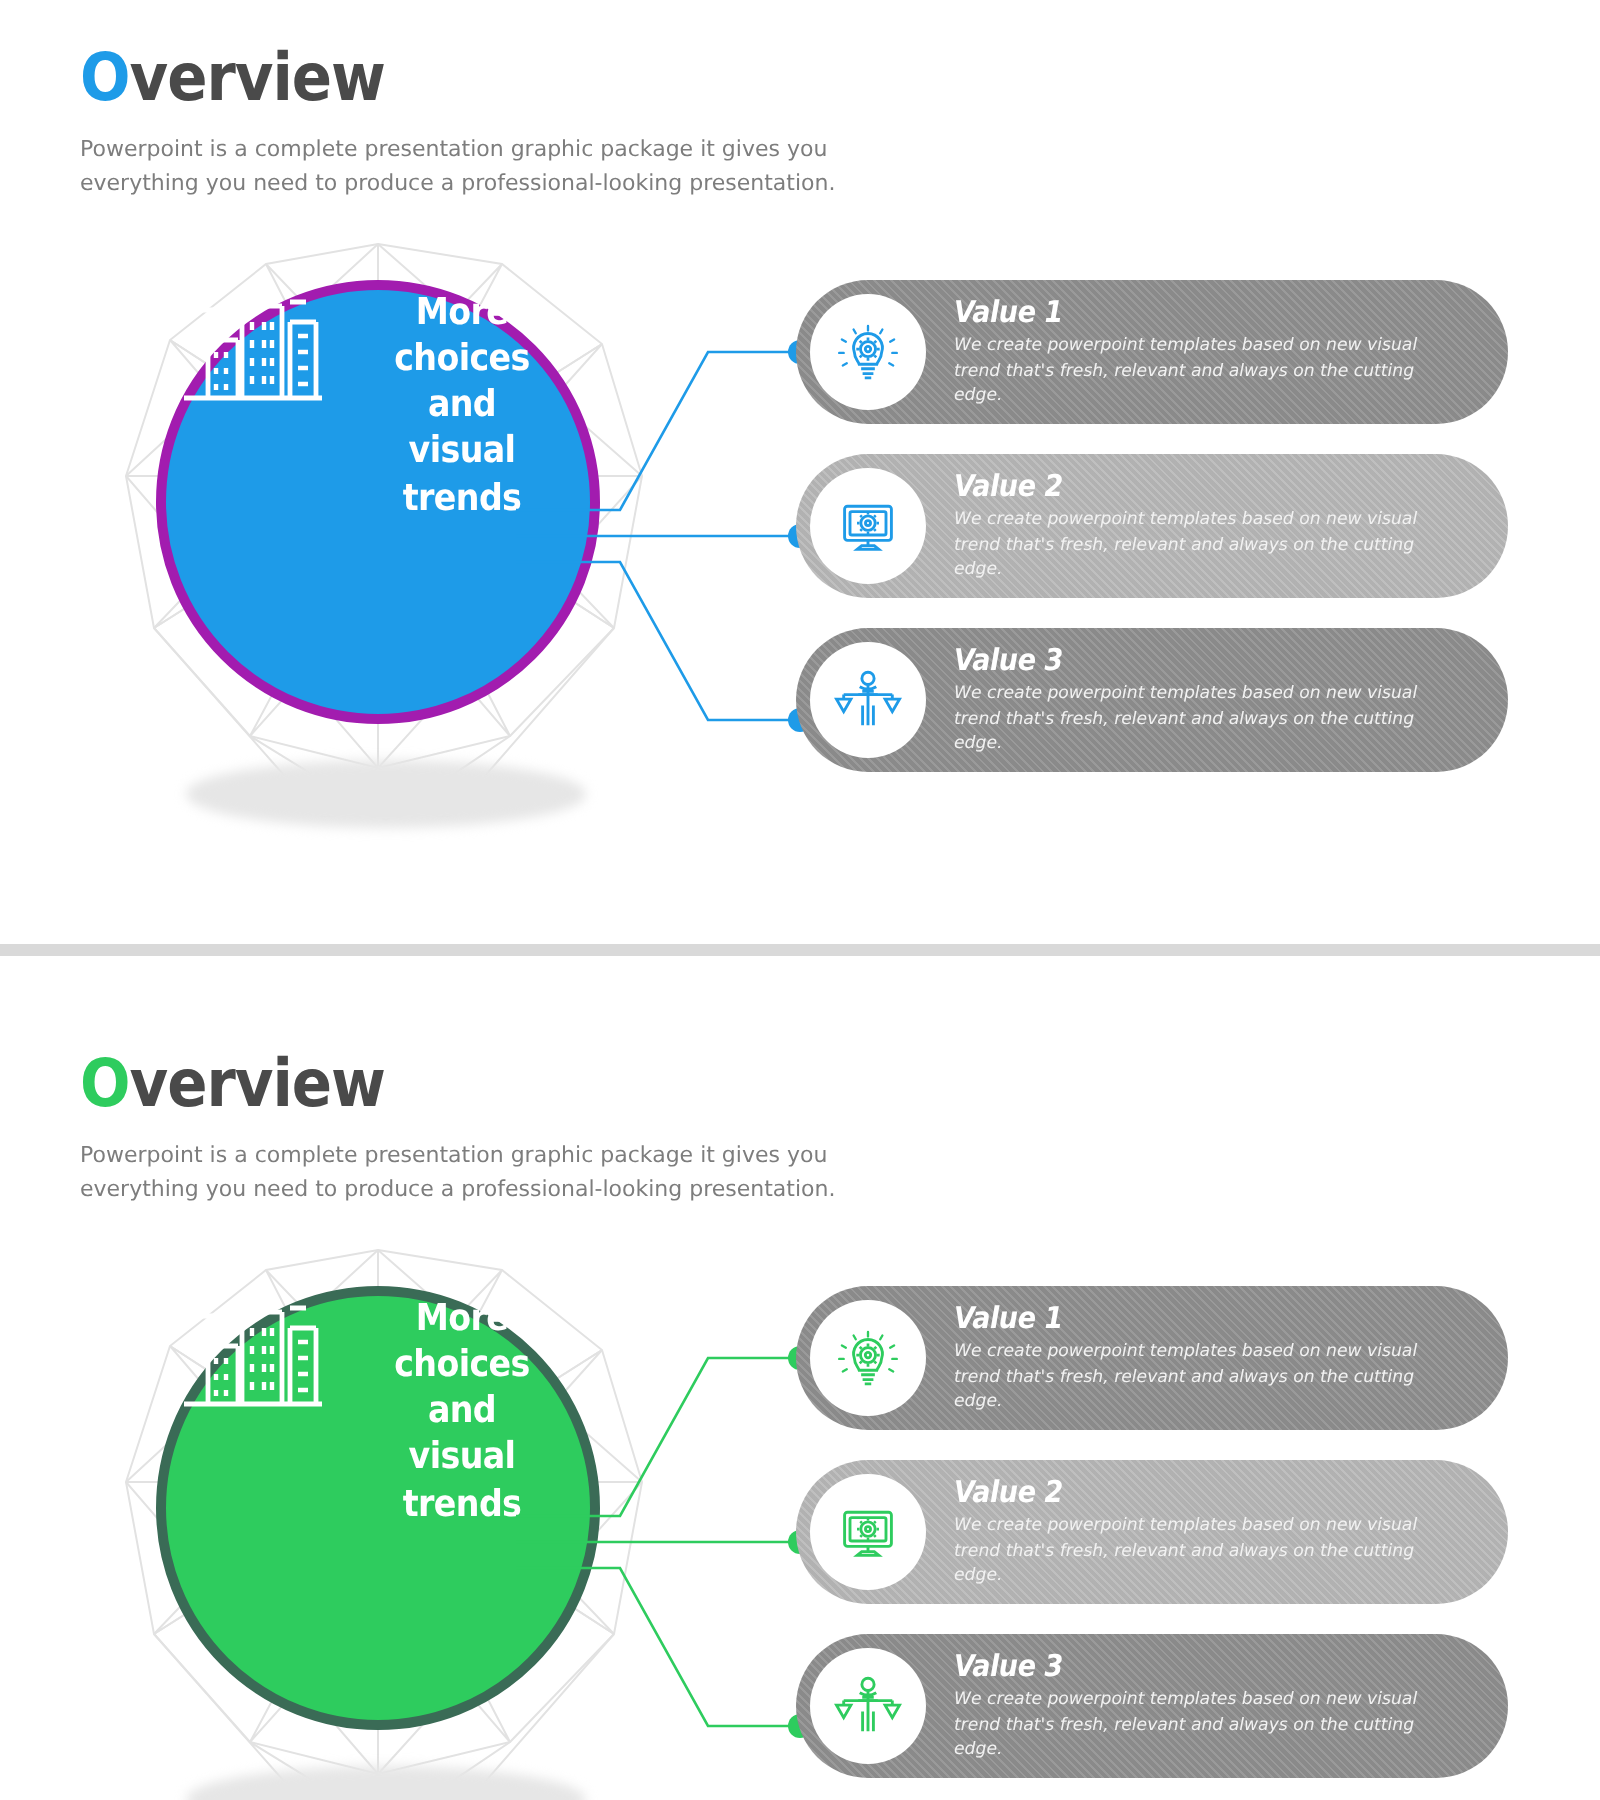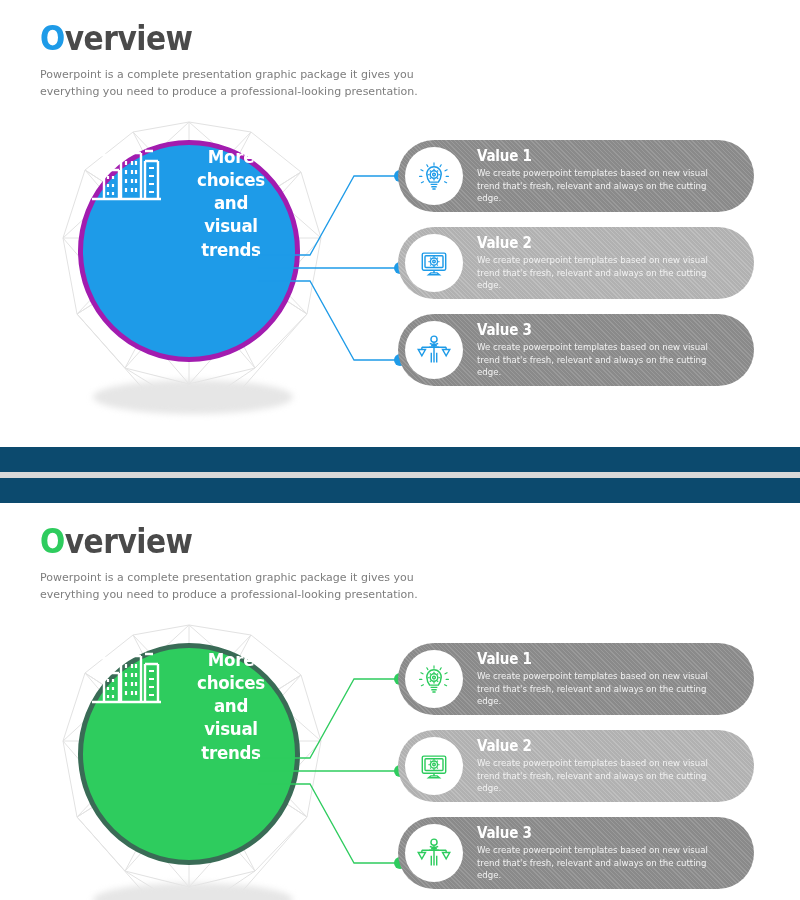--- a/index.html
+++ b/index.html
@@ -11,21 +11,21 @@
     width: 800px;
     height: 900px;
     font-family: "Liberation Sans", sans-serif;
     overflow: hidden;
   }
   .page {
     width: 800px;
     height: 900px;
     display: flex;
     flex-direction: column;
-    background: #0c4a6e;
+    background: #ffffff;
     gap: 25px;
   }
   .slide {
     position: relative;
     width: 800px;
     height: 447px;
     background: #ffffff;
     overflow: hidden;
     flex: none;
   }
@@ -166,20 +166,21 @@
     margin-left: 7px;
     border-radius: 50%;
     background: #ffffff;
     display: flex;
     align-items: center;
     justify-content: center;
   }
   .card-text {
     margin-left: 14px;
     padding-right: 16px;
+    font-style: italic;
   }
   .card-title {
     color: #ffffff;
     font-size: 15px;
     font-weight: bold;
     font-family: "DejaVu Sans", sans-serif;
     font-stretch: condensed;
     letter-spacing: -0.2px;
     line-height: 1.1;
     margin-bottom: 3px;

